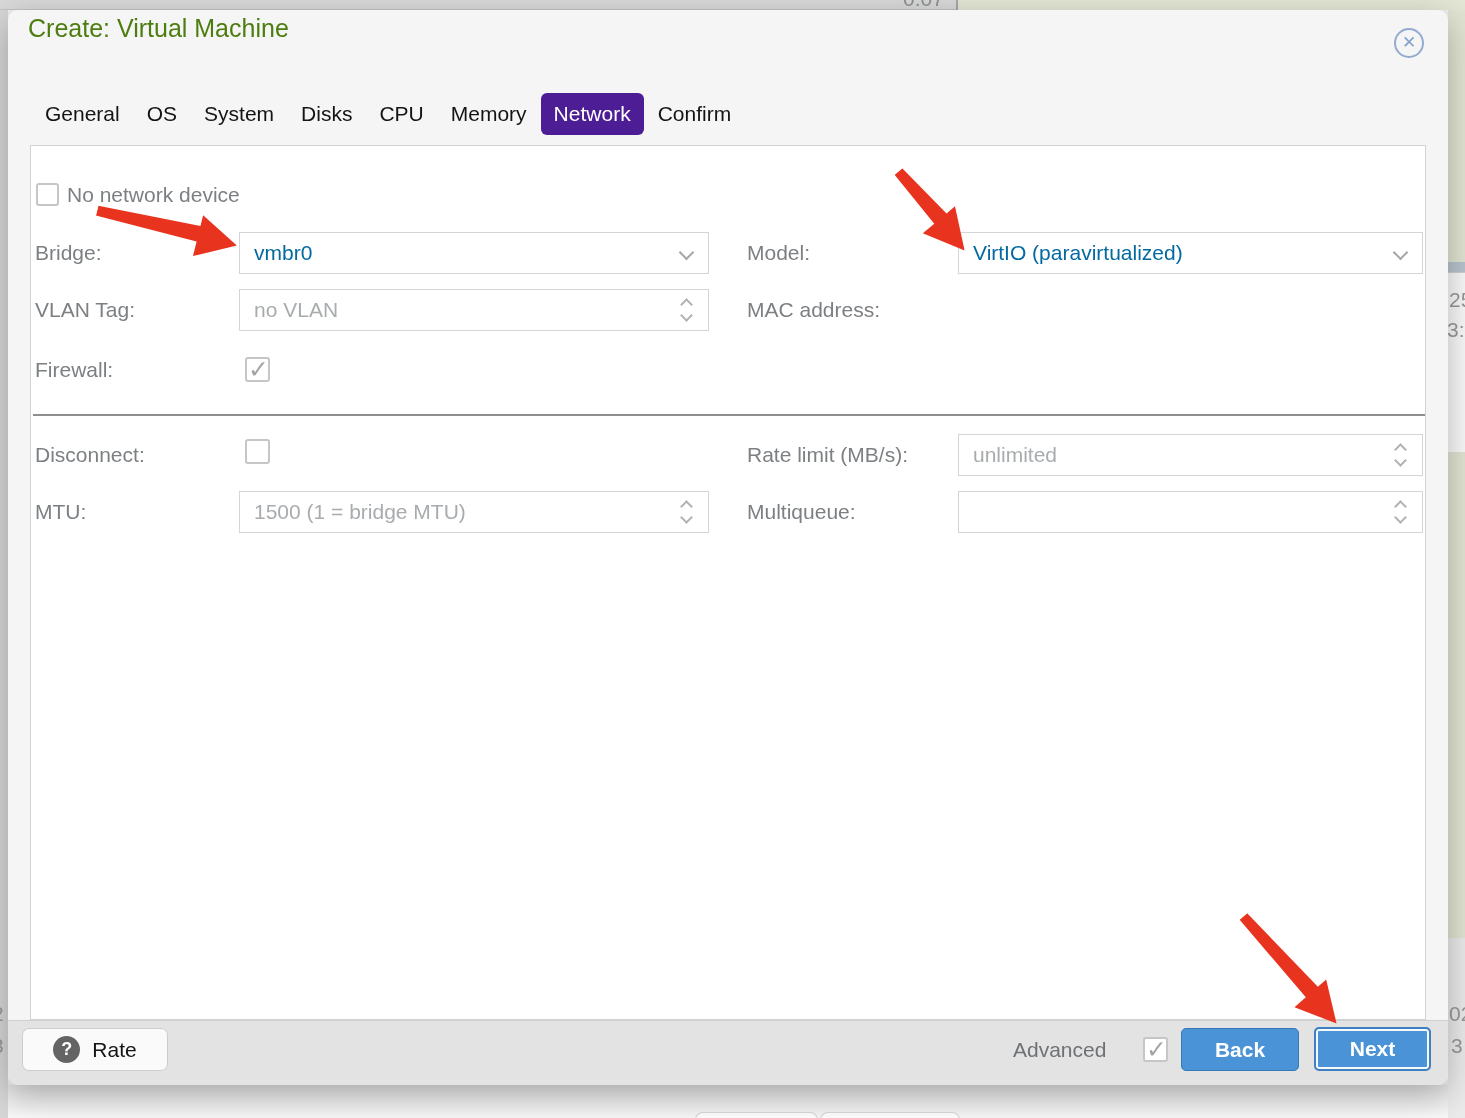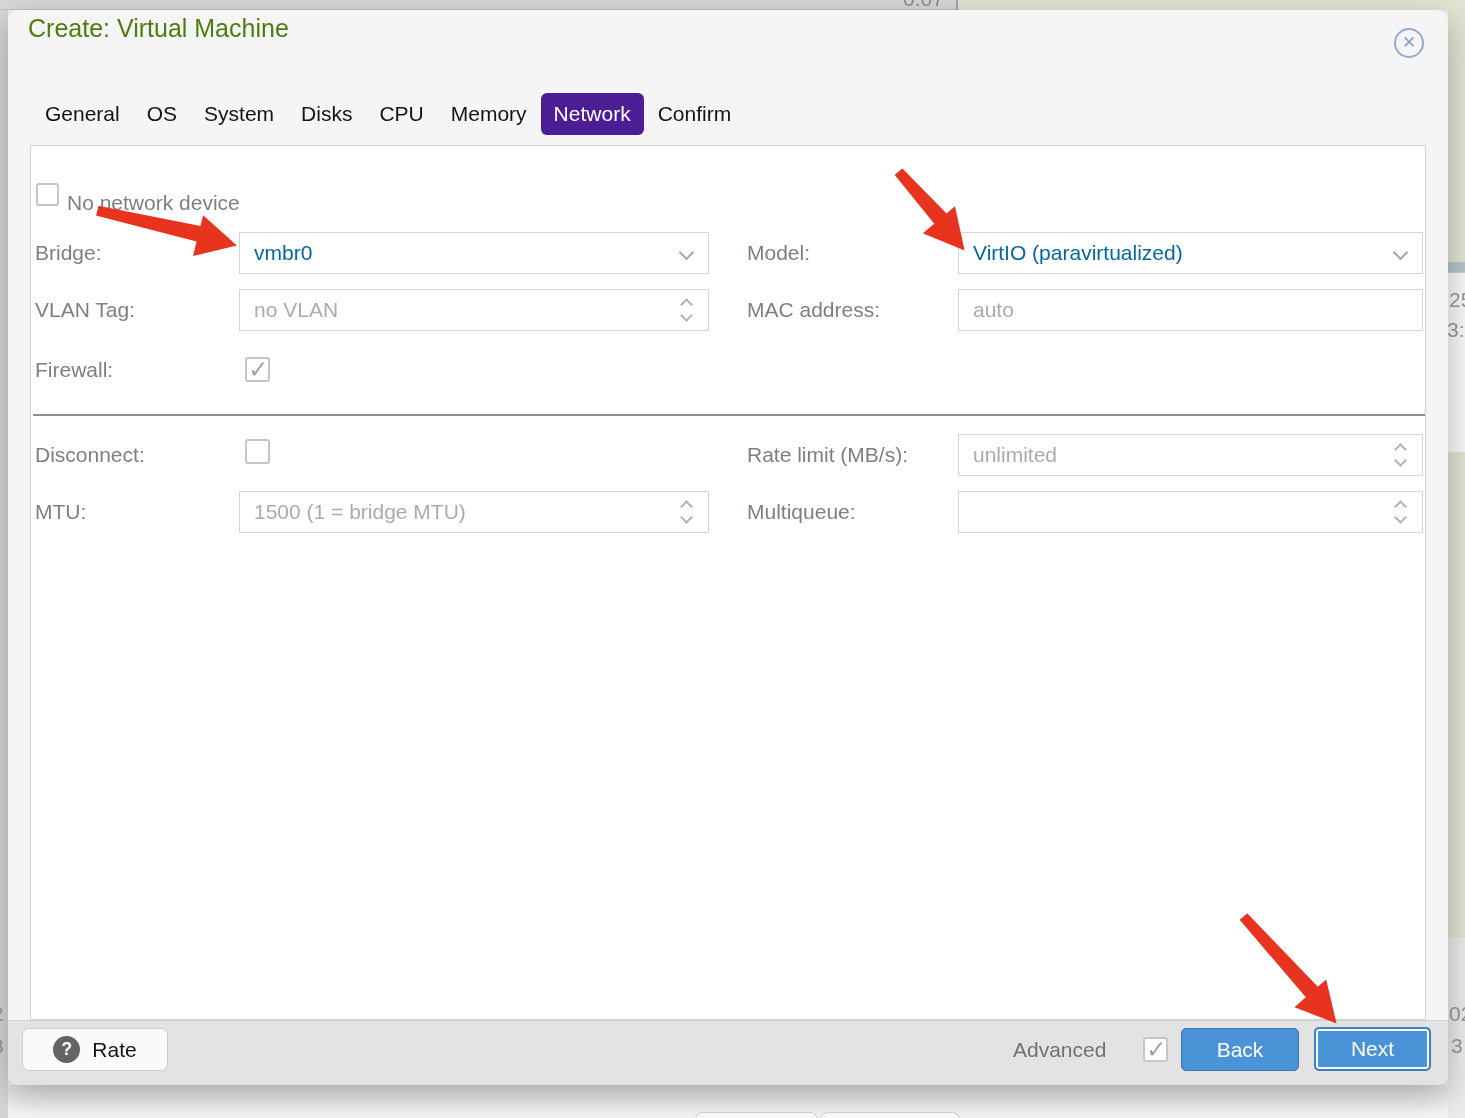--- a/index.html
+++ b/index.html
@@ -86,21 +86,21 @@
   .help-btn { position:absolute; left:14px; top:7px; width:146px; height:43px;
               background:#fafafa; border:1px solid #cdcdcd; border-radius:7px;
               display:flex; align-items:center; justify-content:center; gap:12px;
               font-size:21px; color:#141414; cursor:pointer; }
   .help-ico { width:27px; height:27px; border-radius:50%; background:#646464; color:#fff;
               font-size:18px; font-weight:bold; line-height:27px; text-align:center; }
   .advanced-lbl { position:absolute; left:1005px; top:17px; font-size:21px; color:#6f7275; }
   .advanced-chk { left:1135px; top:16px; }
   .btn { position:absolute; top:7px; height:43px; background:#4a93d6; color:#fff;
          font-size:21px; border:1px solid #3877b5; border-radius:5px; cursor:pointer;
-         display:flex; align-items:center; justify-content:center; }
+         display:flex; align-items:center; justify-content:center;font-weight:bold; }
   .btn-back { left:1173px; width:118px; }
   .btn-next { left:1306px; top:6px; width:117px; height:44px;
               border:2px solid #3e80c2;
               box-shadow:inset 0 0 0 2px rgba(255,255,255,.95); }
 
   
   .arrow { position:absolute; z-index:5; pointer-events:none; }
   .arrow polygon { fill:#e8331f; }
   .arrow-bridge { left:95px;   top:206px; transform:rotate(14deg); }
   .arrow-model  { left:880px;  top:189px; transform:rotate(50deg); }
@@ -147,21 +147,21 @@
     <div class="tab">Disks</div>
     <div class="tab">CPU</div>
     <div class="tab">Memory</div>
     <div class="tab active">Network</div>
     <div class="tab">Confirm</div>
   </div>
 
   <div class="panel">
 
     <div class="checkbox" style="left:5px;top:37px;width:23px;height:23px"></div>
-    <div class="lbl" style="left:36px;top:36px">No network device</div>
+    <div class="lbl" style="left:36px;top:28px">No network device</div>
 
     <div class="lbl" style="left:4px;top:86px">Bridge:</div>
     <div class="field" style="left:208px;top:86px;width:470px">
       <input value="vmbr0" style="">
       <i class="chev-down"></i>
     </div>
     <div class="lbl" style="left:716px;top:86px">Model:</div>
     <div class="field" style="left:927px;top:86px;width:465px">
       <input value="VirtIO (paravirtualized)" style="">
       <i class="chev-down"></i>
@@ -169,23 +169,20 @@
 
     <div class="lbl" style="left:4px;top:143px">VLAN Tag:</div>
     <div class="field" style="left:208px;top:143px;width:470px">
       <input placeholder="no VLAN" style="">
       <span class="spinner">
           <i class="up"></i>
           <i class="dn"></i>
         </span>
     </div>
     <div class="lbl" style="left:716px;top:143px">MAC address:</div>
-    <div class="field" style="left:927px;top:143px;width:465px">
-      <input placeholder="auto" style="">
-    </div>
 
     <div class="lbl" style="left:4px;top:203px">Firewall:</div>
     <div class="checkbox checked" style="left:214px;top:211px"></div>
 
     <div class="divider"></div>
 
     <div class="lbl" style="left:4px;top:288px">Disconnect:</div>
     <div class="checkbox" style="left:214px;top:293px"></div>
     <div class="lbl" style="left:716px;top:288px">Rate limit (MB/s):</div>
     <div class="field" style="left:927px;top:288px;width:465px">

